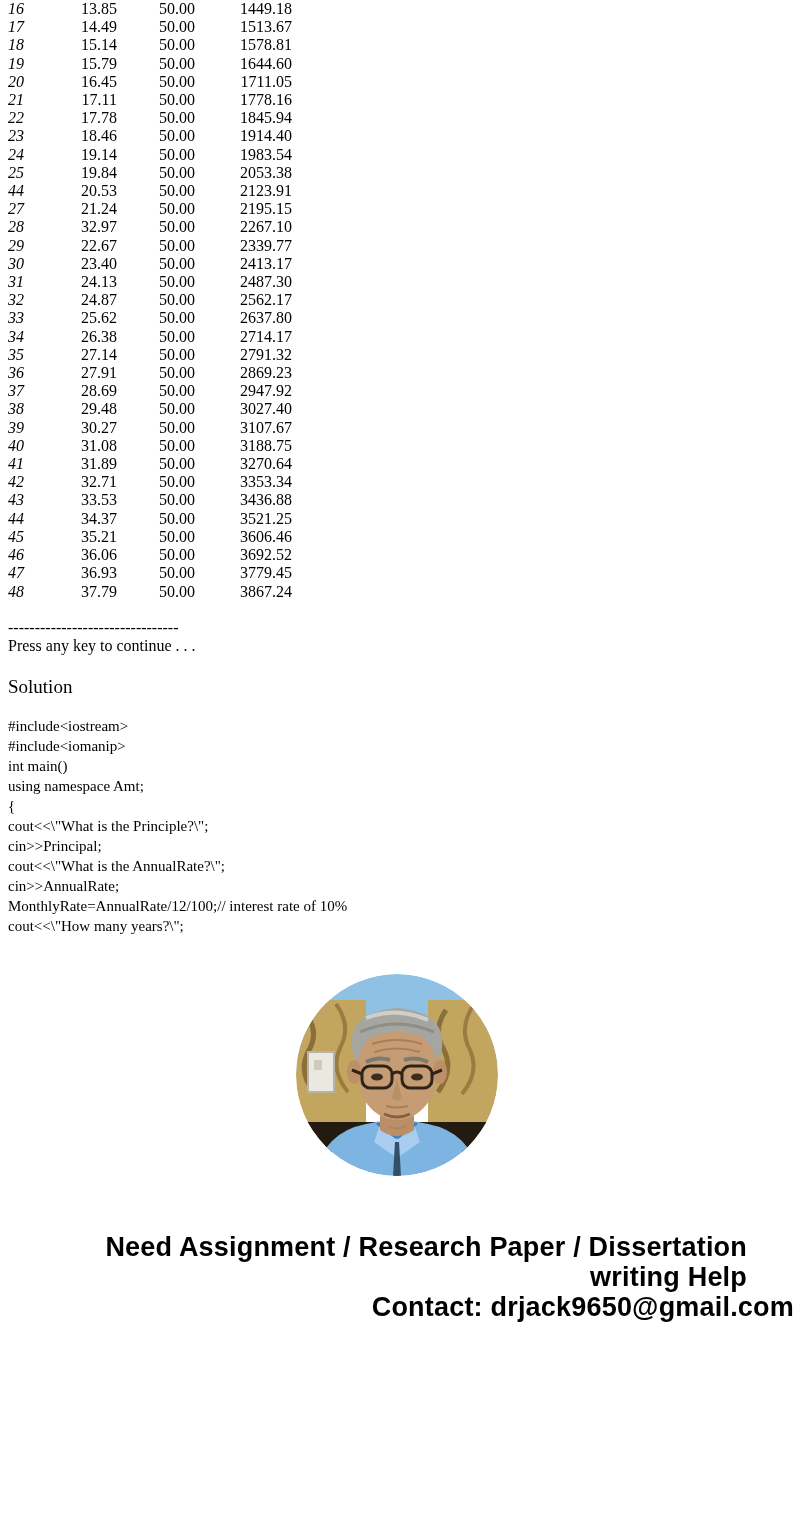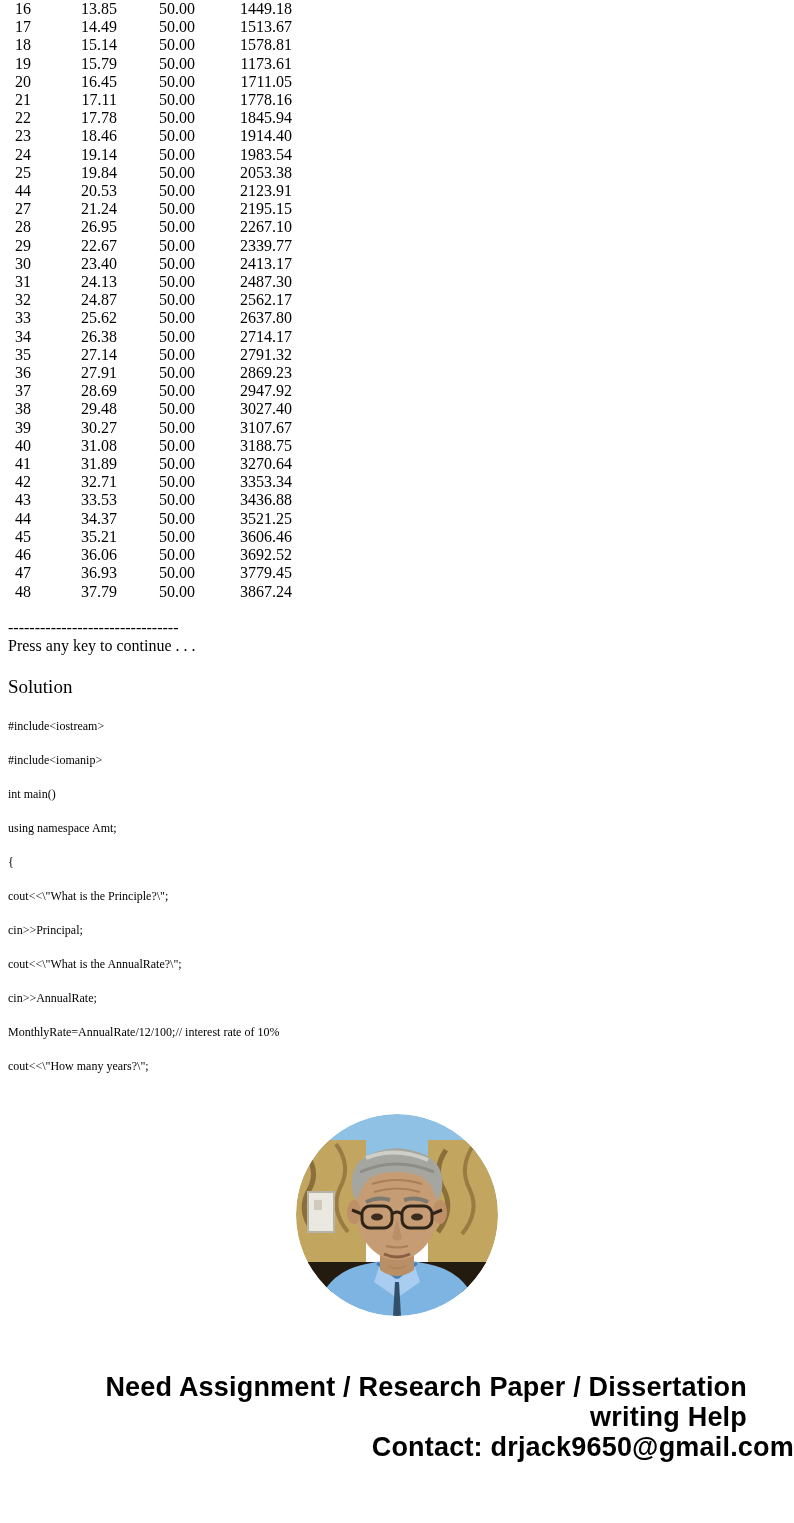--- a/index.html
+++ b/index.html
@@ -19,36 +19,36 @@
   
   .console {
     font-size: 16px;
     line-height: 18.2px;
     padding-top: 0;
   }
   .console-row {
     display: grid;
     grid-template-columns: 30px 79px 78px 97px;
   }
-  .console-row .c1 { text-align: center; }
+  .console-row .c1 { text-align: left; font-style: italic; }
   .console-row .c2, .console-row .c3, .console-row .c4 { text-align: right; }
   .blank-line { height: 18px; }
   .sep-line, .msg-line { font-size: 16px; line-height: 18.2px; }
 
   
   .solution-heading {
     font-size: 19px;
     font-weight: normal;
     margin: 21px 0 19px 0;
     font-family: "Liberation Serif", serif;
   }
   .code-block p {
-    font-size: 12px;
+    font-size: 15px;
     line-height: 19px;
-    margin: 15px 0;
+    margin: 1px 0;
     font-family: "Liberation Serif", serif;
     white-space: nowrap;
   }
 
   
   .photo-wrap {
     text-align: center;
     margin-top: 38px;
   }
   .avatar {
@@ -96,21 +96,21 @@
           <div class="console-row">
             <span class="c1">18</span>
             <span class="c2">15.14</span>
             <span class="c3">50.00</span>
             <span class="c4">1578.81</span>
           </div>
           <div class="console-row">
             <span class="c1">19</span>
             <span class="c2">15.79</span>
             <span class="c3">50.00</span>
-            <span class="c4">1173.61</span>
+            <span class="c4">1644.60</span>
           </div>
           <div class="console-row">
             <span class="c1">20</span>
             <span class="c2">16.45</span>
             <span class="c3">50.00</span>
             <span class="c4">1711.05</span>
           </div>
           <div class="console-row">
             <span class="c1">21</span>
             <span class="c2">17.11</span>
@@ -148,21 +148,21 @@
             <span class="c4">2123.91</span>
           </div>
           <div class="console-row">
             <span class="c1">27</span>
             <span class="c2">21.24</span>
             <span class="c3">50.00</span>
             <span class="c4">2195.15</span>
           </div>
           <div class="console-row">
             <span class="c1">28</span>
-            <span class="c2">26.95</span>
+            <span class="c2">32.97</span>
             <span class="c3">50.00</span>
             <span class="c4">2267.10</span>
           </div>
           <div class="console-row">
             <span class="c1">29</span>
             <span class="c2">22.67</span>
             <span class="c3">50.00</span>
             <span class="c4">2339.77</span>
           </div>
           <div class="console-row">

